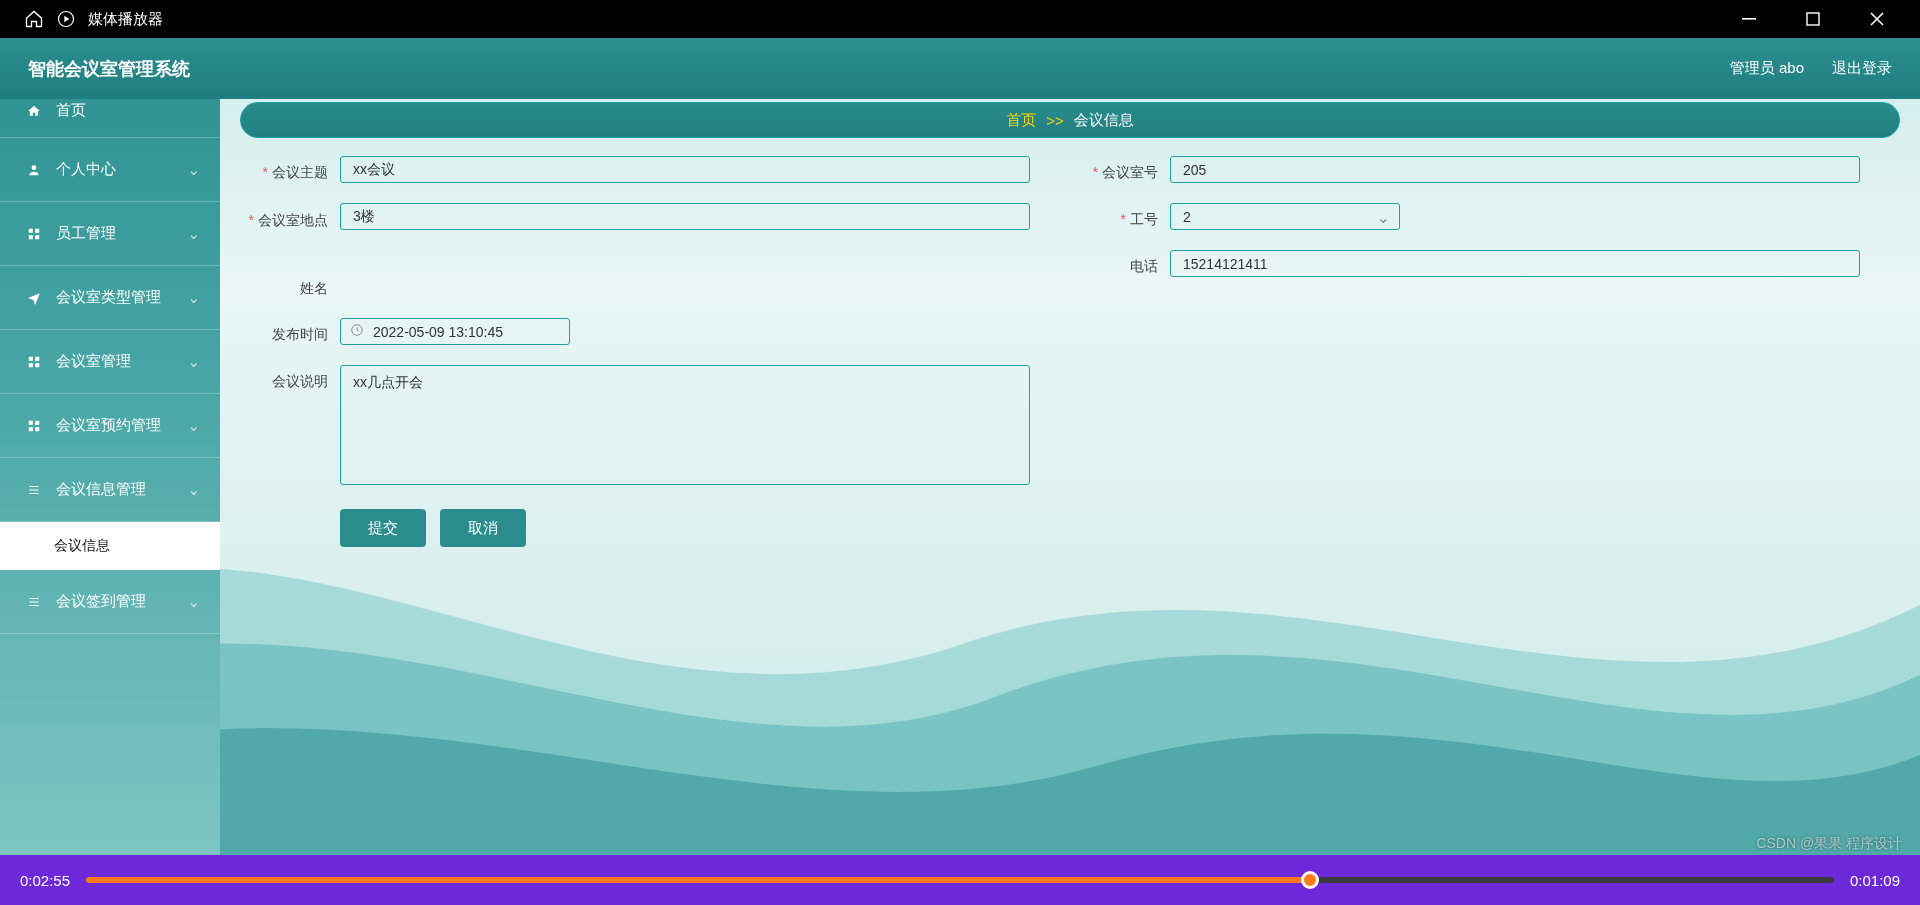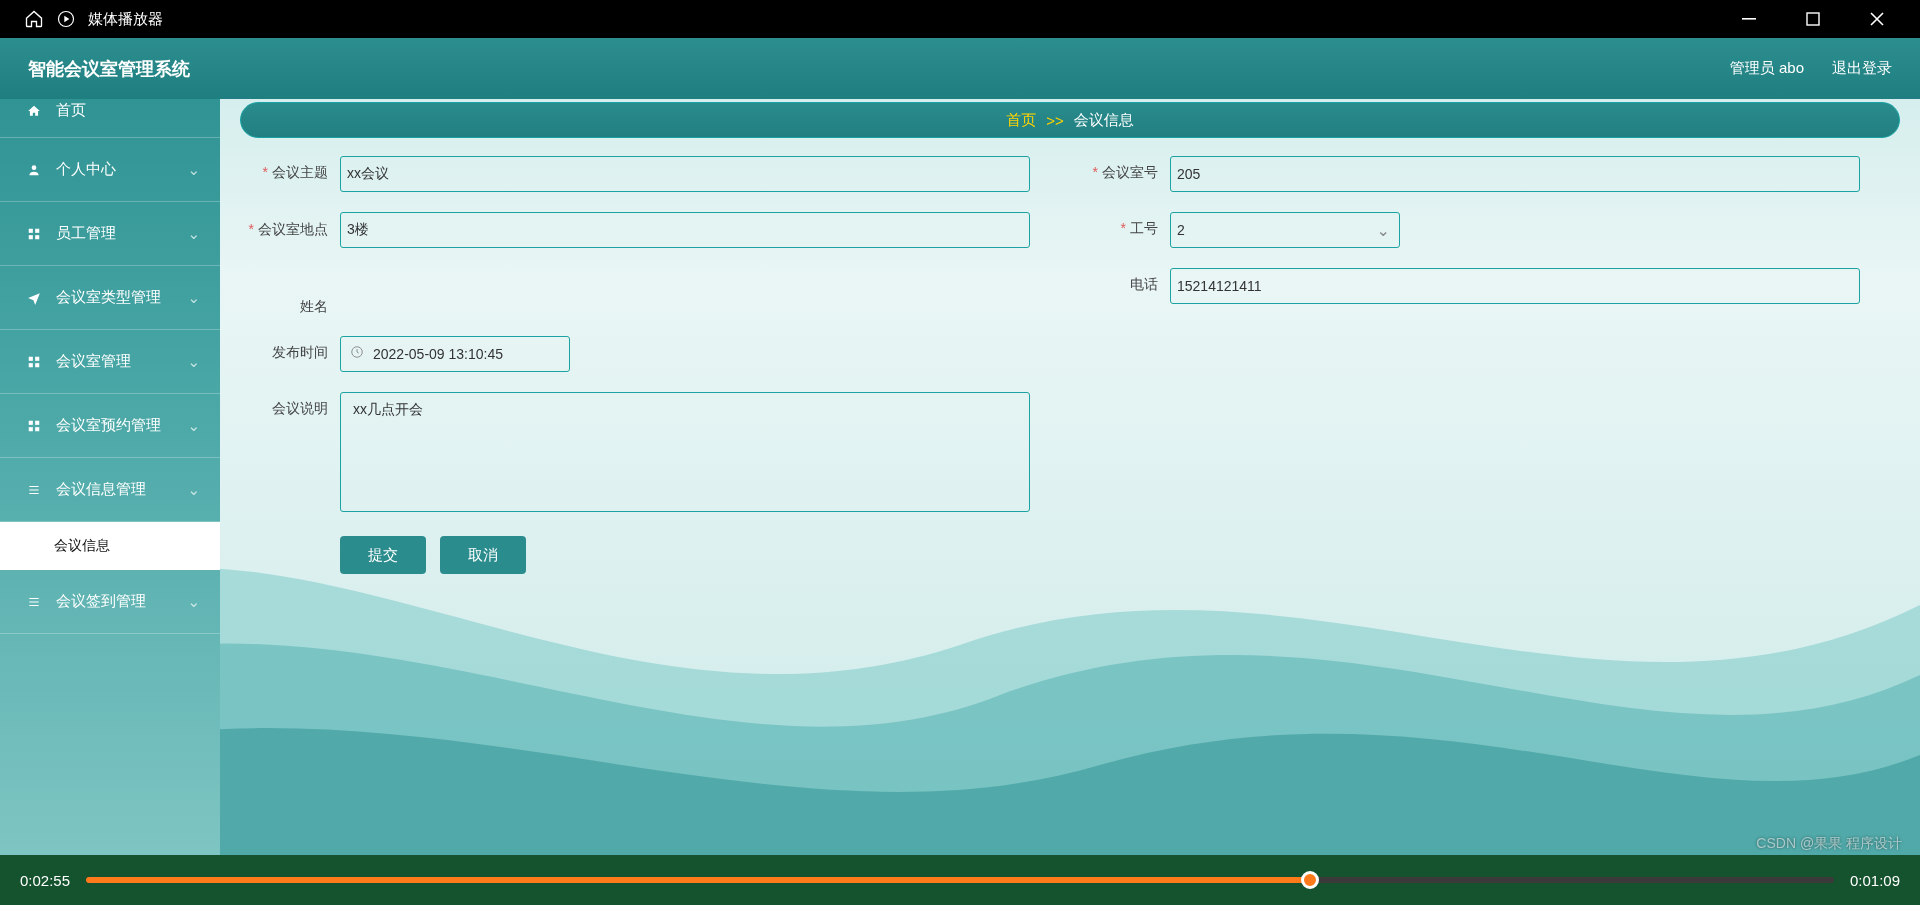--- a/index.html
+++ b/index.html
@@ -36,33 +36,33 @@
 .crumb .c1{color:#ffd400;font-weight:500;cursor:pointer;}
 .crumb .c2{color:#ffd400;}
 .crumb .c3{color:#fff;}
 
 .form-wrap{display:flex;gap:0;position:relative;z-index:3;}
 .col{width:50%;padding-right:40px;}
 .row{display:flex;align-items:flex-start;margin-bottom:20px;}
 .label{width:100px;min-width:100px;text-align:right;padding-right:12px;padding-top:8px;font-size:14px;color:#444;}
 .label .req{color:#e05a5a;margin-right:4px;}
 .field{flex:1;}
-.inp, .sel, .ta, .dt{width:100%;height:36px;border:1px solid #1ca2a2;background:rgba(255,255,255,.0);padding:0 6px;font-size:14px;color:#333;outline:none;border-radius:3px;}
+.inp, .sel, .ta, .dt{width:100%;height:27px;border:1px solid #1ca2a2;background:rgba(255,255,255,.0);padding:0 12px;font-size:14px;color:#333;outline:none;border-radius:3px;}
 .narrow{max-width:230px;}
 .sel-wrap{position:relative;max-width:230px;}
 .sel-wrap .chev-down{position:absolute;right:10px;top:50%;transform:translateY(-50%);color:#8a8a8a;pointer-events:none;}
 .dt-wrap{position:relative;display:flex;align-items:center;}
 .dt-wrap .clk{position:absolute;left:10px;color:#777;}
 .dt{padding-left:32px;}
 .ta{height:120px;padding:8px 12px;resize:none;}
 .btns{display:flex;gap:14px;margin-left:100px;margin-top:6px;}
 .btn{height:38px;padding:0 28px;border:none;border-radius:4px;background:#2a8c8d;color:#fff;font-size:15px;cursor:pointer;}
 
 
-.player{position:absolute;left:0;right:0;bottom:0;height:50px;background:#14532d;color:#fff;display:flex;align-items:center;font-size:15px;padding:0 20px;gap:16px;}
+.player{position:absolute;left:0;right:0;bottom:0;height:50px;background:#6d28d9;color:#fff;display:flex;align-items:center;font-size:15px;padding:0 20px;gap:16px;}
 .player .track{flex:1;height:6px;background:#3a3a3a;border-radius:3px;position:relative;cursor:pointer;}
 .player .prog{position:absolute;left:0;top:0;bottom:0;border-radius:3px;background:#ff7a1a;}
 .player .thumb{position:absolute;top:50%;width:18px;height:18px;border-radius:50%;background:#ff7a1a;border:3px solid #fff;transform:translate(-50%,-50%);}
 .watermark{position:absolute;right:18px;bottom:52px;color:rgba(255,255,255,.55);font-size:14px;z-index:5;text-shadow:0 0 3px rgba(0,0,0,.5);}
 </style>
 </head>
 <body>
 
 <div class="titlebar">
   <div class="tb-left">

